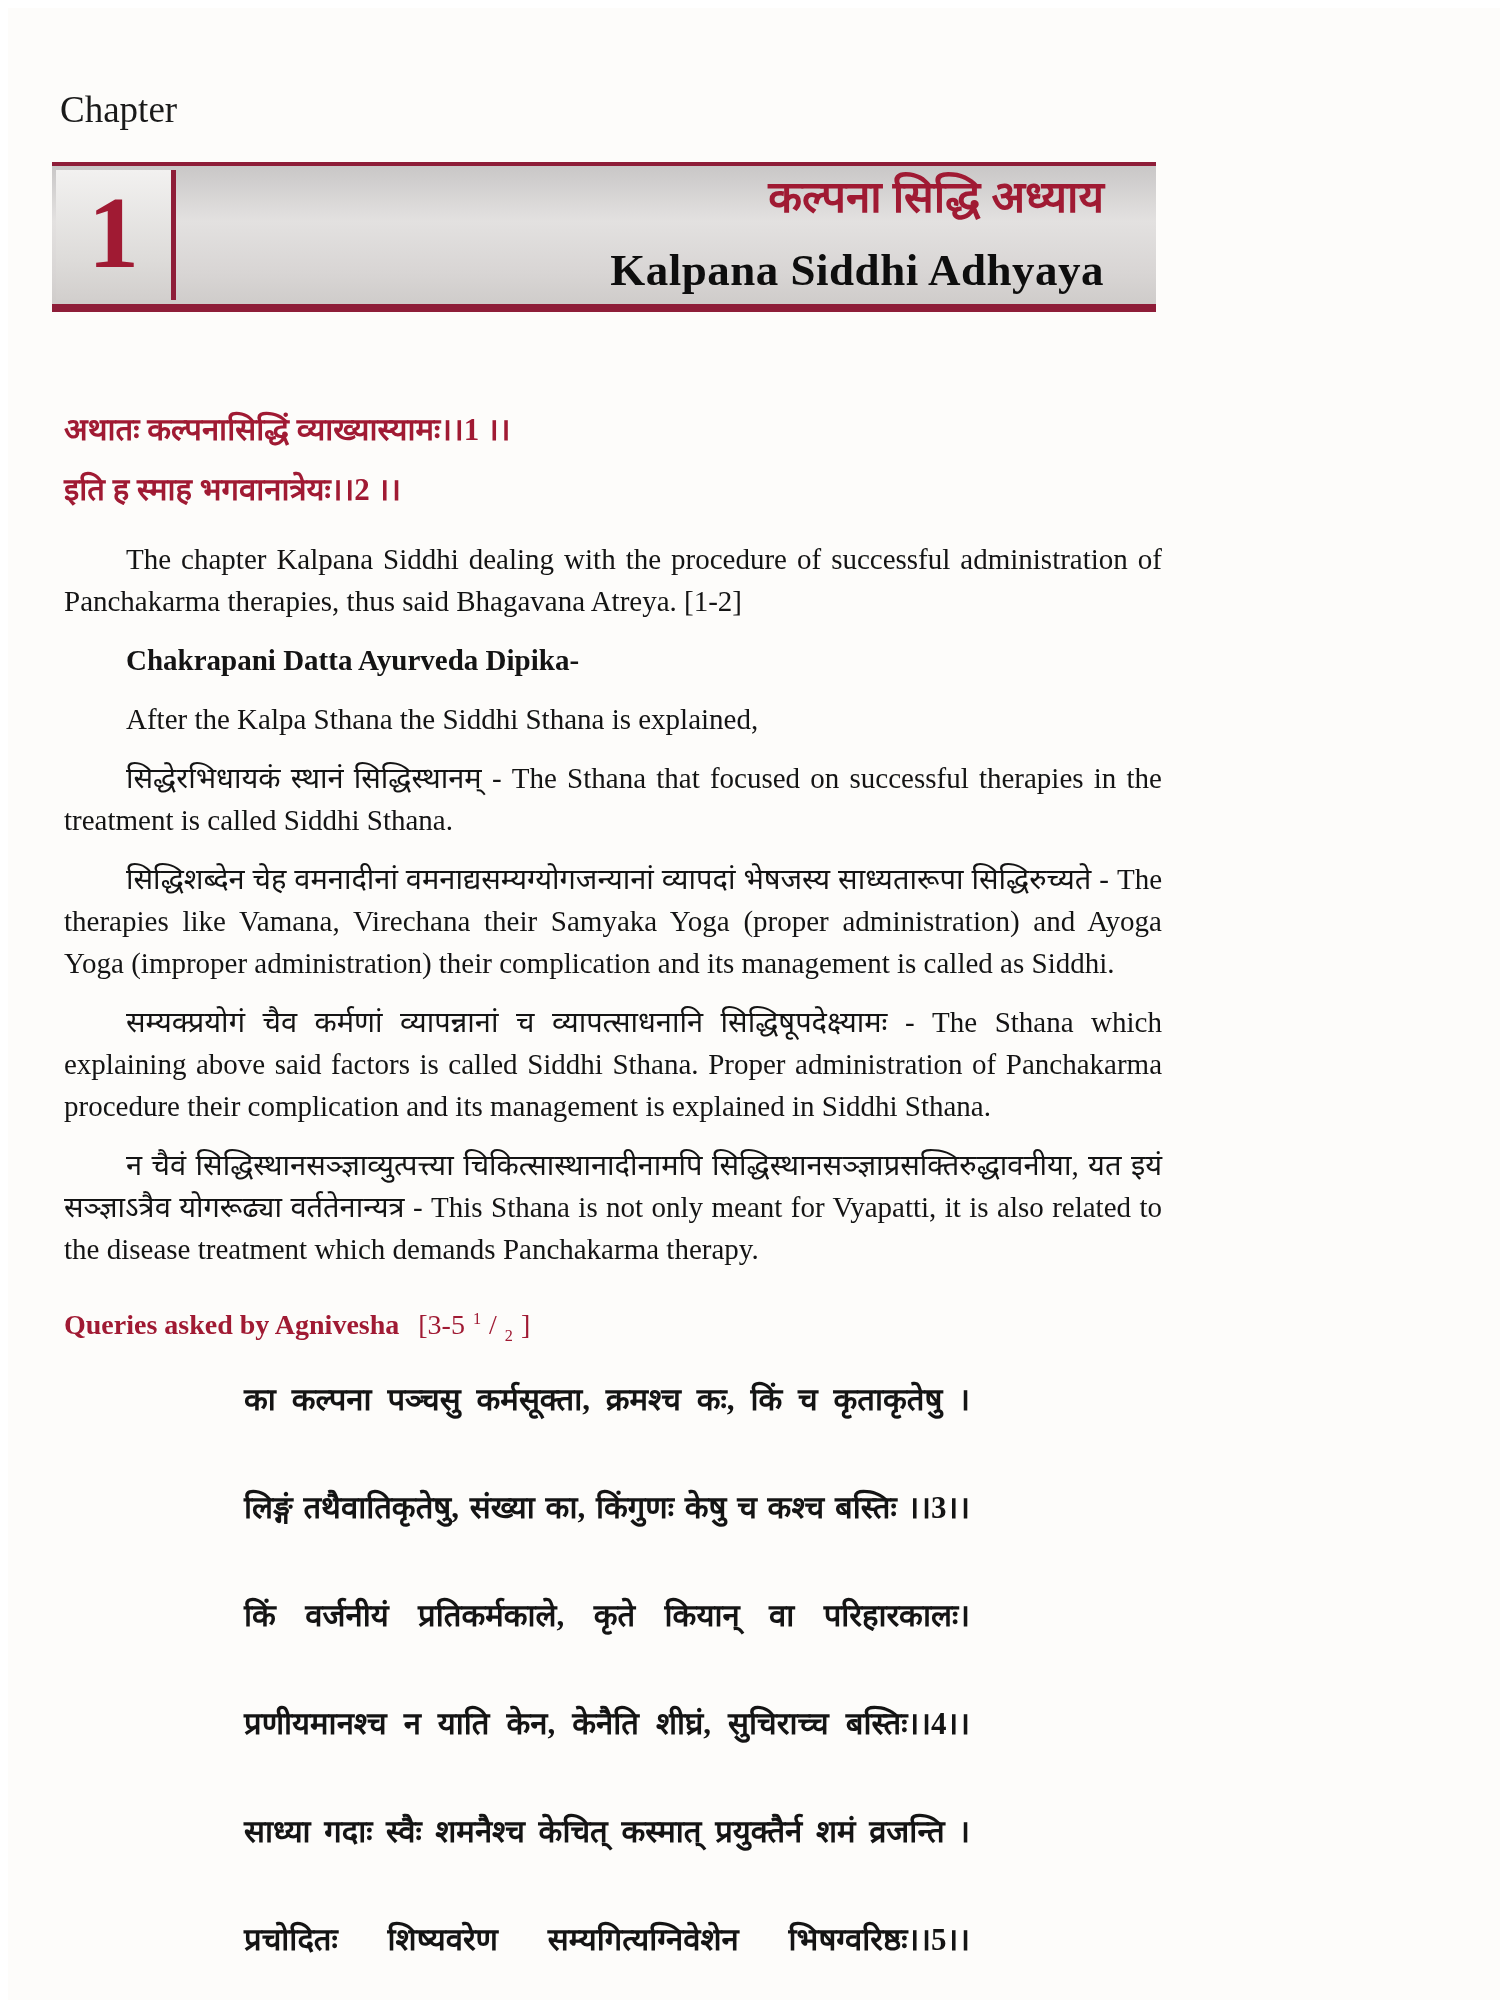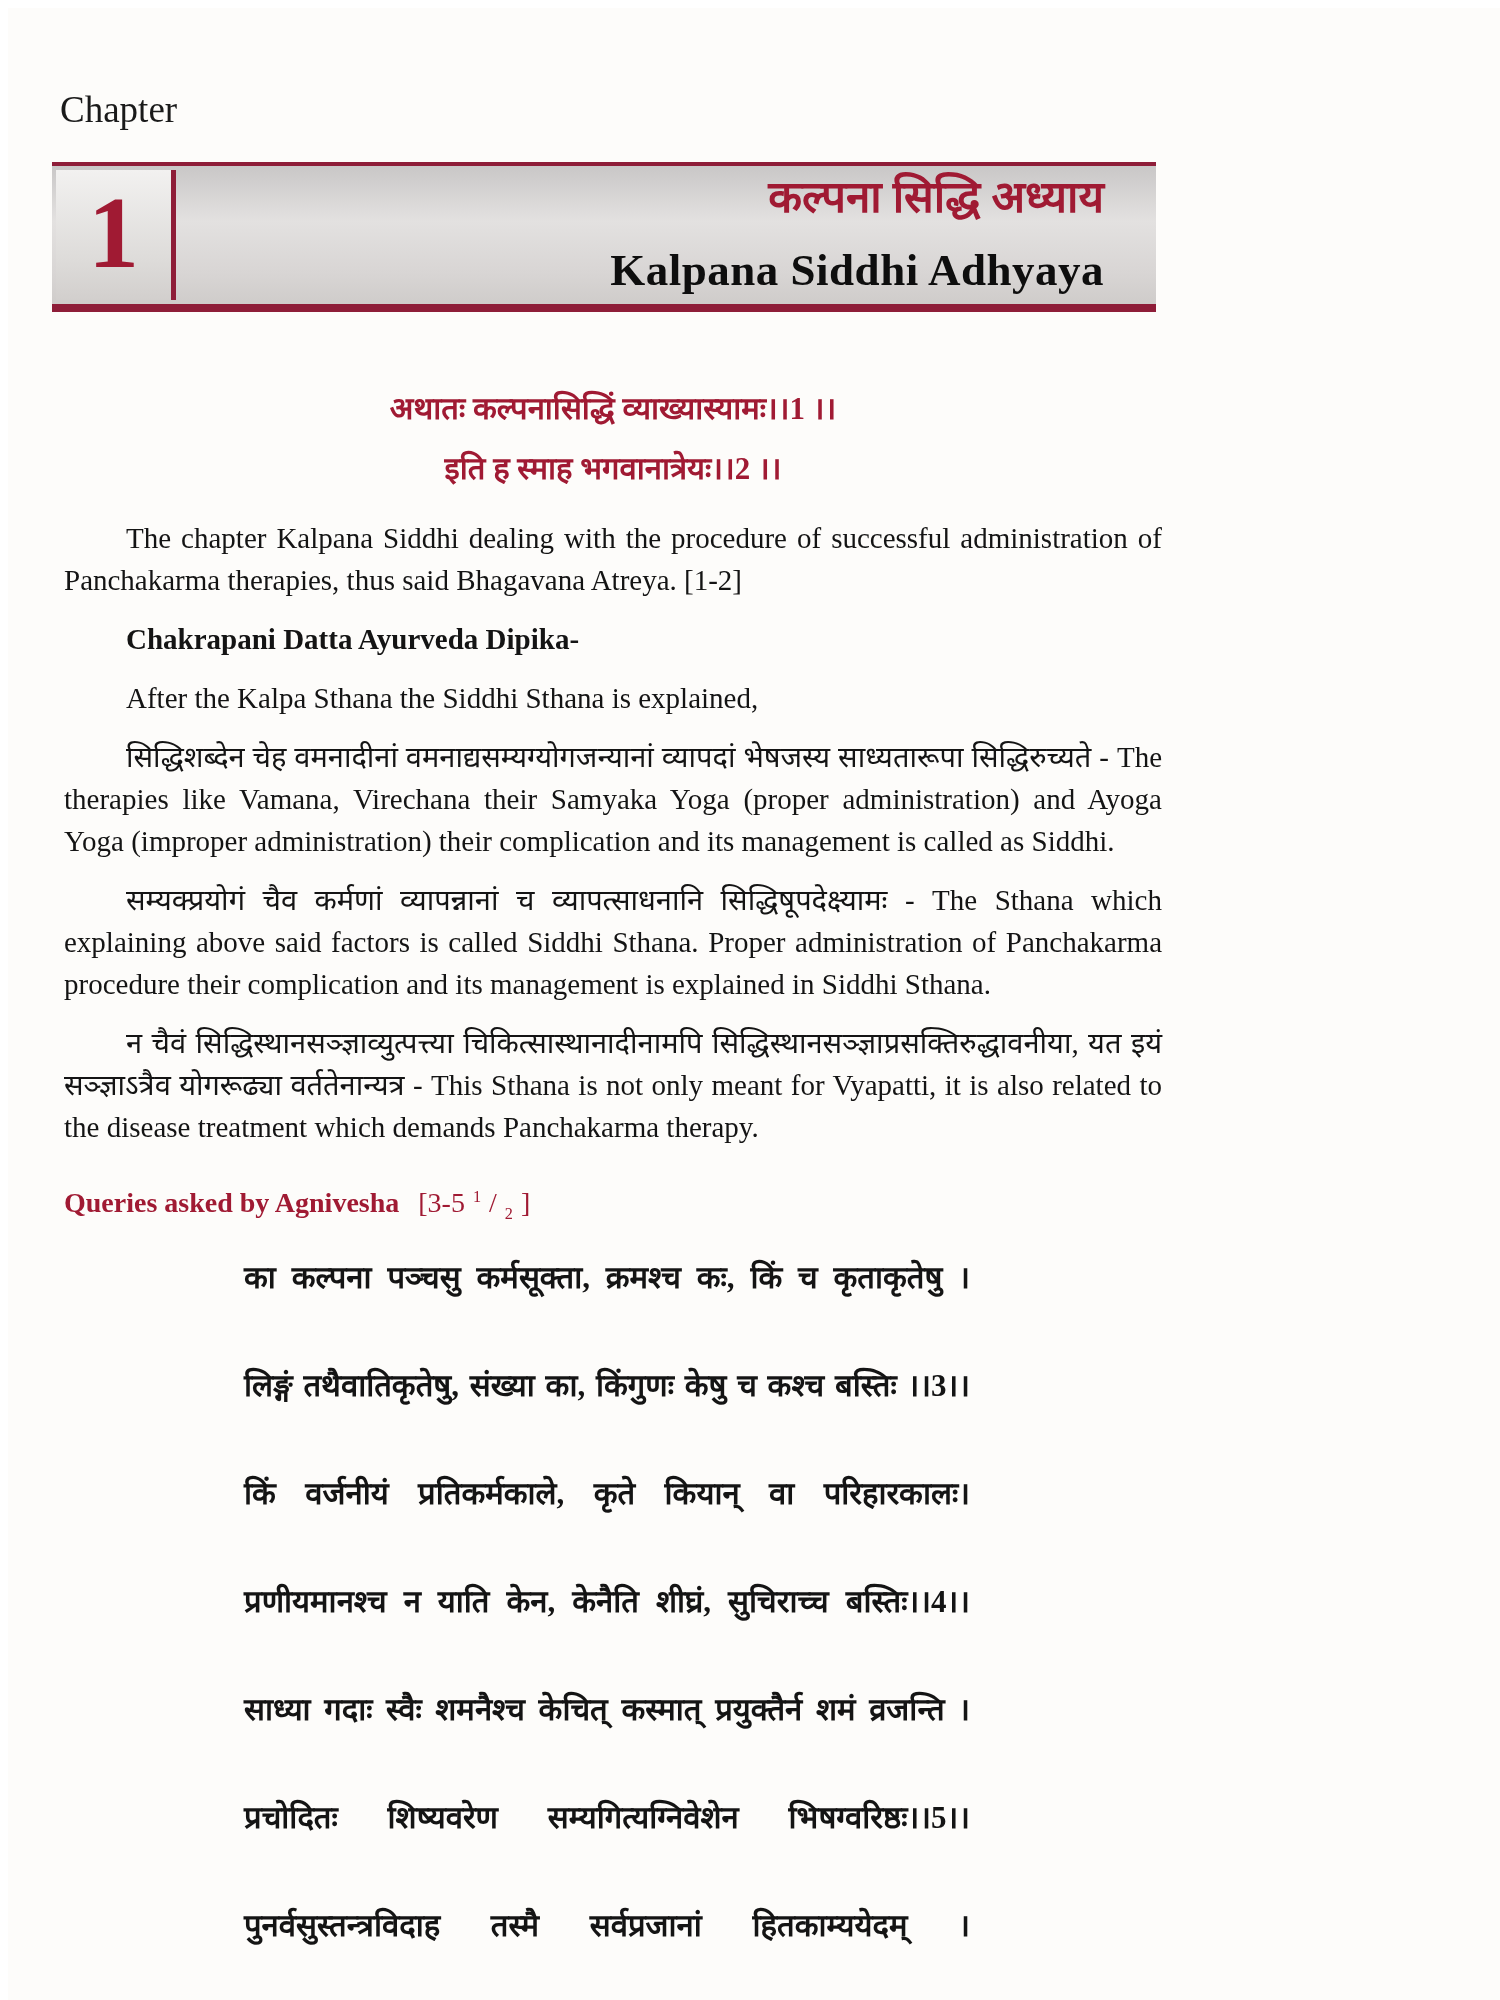--- a/index.html
+++ b/index.html
@@ -74,22 +74,22 @@
     font-size: 45px;
     font-weight: bold;
     color: #0e0e0e;
     letter-spacing: 0.5px;
     line-height: 1.1;
     margin-left: 8px;
   }
 
   
   .opening-verses {
-    margin-top: 59px;
-    text-align: center;
+    margin-top: 80px;
+    text-align: left;
   }
   .opening-verse-line {
     font-size: 31px;
     font-weight: bold;
     color: var(--accent, #a01a33);
     line-height: 52px;
   }
 
   
   .body-text { margin-top: 6px; }
@@ -152,20 +152,21 @@
 
     <div class="opening-verses">
       <div class="opening-verse-line">अथातः कल्पनासिद्धिं व्याख्यास्यामः।।1 ।।</div>
       <div class="opening-verse-line">इति ह स्माह भगवानात्रेयः।।2 ।।</div>
     </div>
 
     <div class="body-text">
       <p class="para">The chapter Kalpana Siddhi dealing with the procedure of successful administration of Panchakarma therapies, thus said Bhagavana Atreya. [1-2]</p>
       <p class="para bold">Chakrapani Datta Ayurveda Dipika-</p>
       <p class="para">After the Kalpa Sthana the Siddhi Sthana is explained,</p>
+      <p class="para">सिद्धेरभिधायकं स्थानं सिद्धिस्थानम् - The Sthana that focused on successful therapies in the treatment is called Siddhi Sthana.</p>
       <p class="para">सिद्धिशब्देन चेह वमनादीनां वमनाद्यसम्यग्योगजन्यानां व्यापदां भेषजस्य साध्यतारूपा सिद्धिरुच्यते - The therapies like Vamana, Virechana their Samyaka Yoga (proper administration) and Ayoga Yoga (improper administration) their complication and its management is called as Siddhi.</p>
       <p class="para">सम्यक्प्रयोगं चैव कर्मणां व्यापन्नानां च व्यापत्साधनानि सिद्धिषूपदेक्ष्यामः - The Sthana which explaining above said factors is called Siddhi Sthana. Proper administration of Panchakarma procedure their complication and its management is explained in Siddhi Sthana.</p>
       <p class="para">न चैवं सिद्धिस्थानसञ्ज्ञाव्युत्पत्त्या चिकित्सास्थानादीनामपि सिद्धिस्थानसञ्ज्ञाप्रसक्तिरुद्धावनीया, यत इयं सञ्ज्ञाऽत्रैव योगरूढ्या वर्ततेनान्यत्र - This Sthana is not only meant for Vyapatti, it is also related to the disease treatment which demands Panchakarma therapy.</p>
     </div>
 
     <div class="queries-heading">
       <span class="q-label">Queries asked by Agnivesha</span><span class="q-ref"><span> [3-5</span><sup>1</sup><span>/</span><sub>2</sub><span>]</span></span>
     </div>
 
     <div class="sloka-block">

